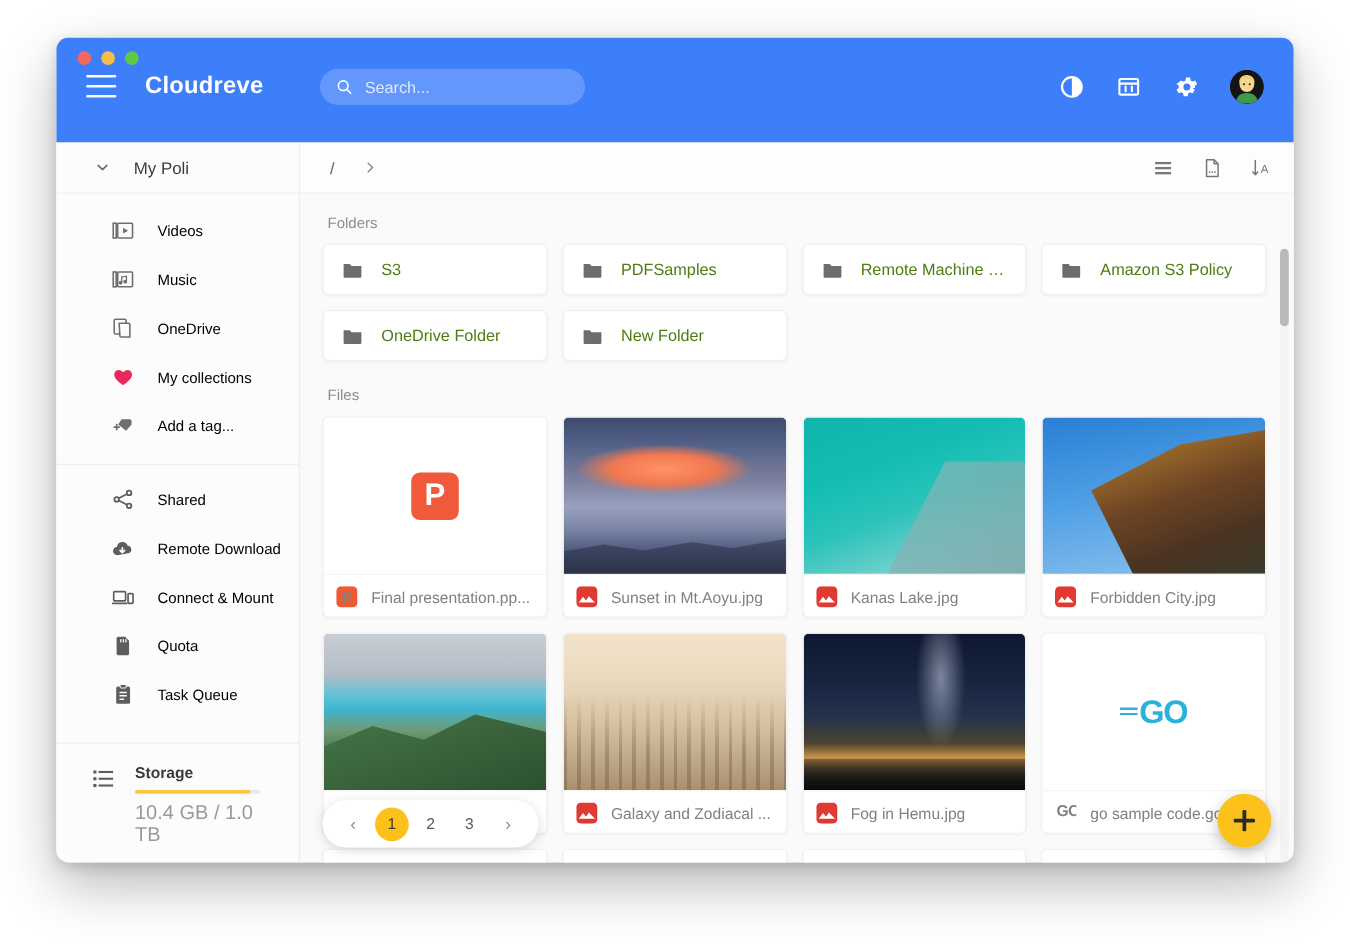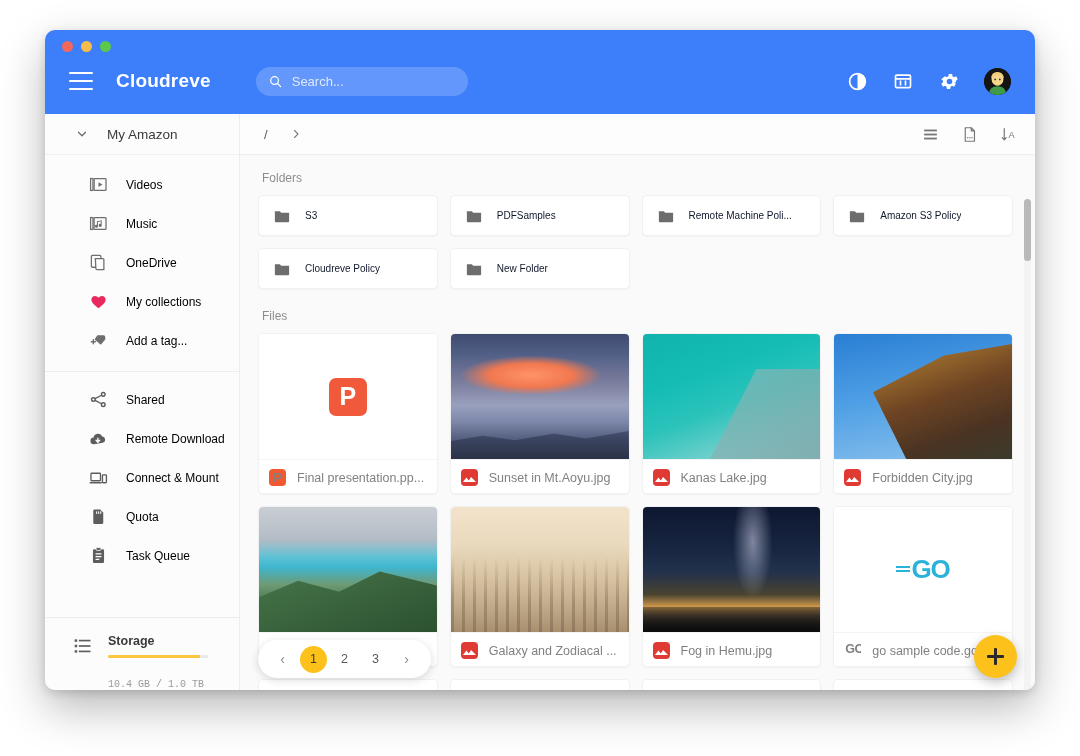--- a/index.html
+++ b/index.html
@@ -36,21 +36,21 @@
   .traffic {
     position: absolute; left: 17px; top: 11px;
     display: flex; gap: 8px;
   }
   .dot { width: 11px; height: 11px; border-radius: 50%; }
   .dot.red { background: #f2695c; }
   .dot.yellow { background: #f7bd4b; }
   .dot.green { background: #5dc94a; }
 
   .appbar-row {
-    position: absolute; left: 0; right: 0; top: 22px;
+    position: absolute; left: 0; right: 0; top: 10px;
     height: 58px;
     display: flex; align-items: center;
     padding: 0 18px 0 24px;
   }
   .hamburger {
     width: 24px; height: 18px;
     display: flex; flex-direction: column; justify-content: space-between;
     cursor: pointer;
   }
   .hamburger i { display:block; height: 2px; background: #fff; border-radius: 1px; }
@@ -122,31 +122,31 @@
     width: 19px; height: 19px; flex: 0 0 19px;
     display:flex; align-items:center; justify-content:center;
     margin-right: 18px;
   }
   .navitem span { font-size: 12px; color: #000000; white-space: nowrap; }
   .divider { height: 1px; background: #ededed; margin: 11px 0 8px; }
 
   .storage-block {
     margin-top: auto;
     border-top: 1px solid #ededed;
-    padding: 16px 18px 0 28px;
+    padding: 16px 18px 12px 28px;
     display: flex; align-items: flex-start;
   }
   .storage-ico { width: 20px; height: 20px; margin-right: 15px; margin-top: 2px; flex:0 0 20px;}
   .storage-label { font-size: 12.5px; font-weight: bold; color: #3a3a3a; }
   .storage-bar {
     margin-top: 7px; width: 100px; height: 3.5px;
     background: #e8e8e8; border-radius: 2px; overflow: hidden;
   }
   .storage-bar i { display:block; height: 100%; width: 92%; background: #fcc63f; }
-  .storage-text { margin-top: 21px; font-size: 10px; color: #9a9a9a; font-family: Liberation Mono, monospace; }
+  .storage-text { margin-top: 7px; font-size: 16px; color: #9a9a9a; }
 
   
   .content { flex: 1; display: flex; flex-direction: column; min-width: 0; position: relative; }
   .toolbar {
     height: 41px; flex: 0 0 41px;
     background: #fdfdfd;
     border-bottom: 1px solid #efefef;
     display: flex; align-items: center;
     padding: 0 18px 0 24px;
   }
@@ -176,21 +176,21 @@
     border: 1px solid #f0f0f0;
     border-radius: 5px;
     display: flex; align-items: center;
     padding: 0 14px;
     cursor: pointer;
     box-shadow: 0 1px 2px rgba(0,0,0,0.035);
     overflow: hidden;
   }
   .folder-card .fico { width: 18px; height: 18px; margin-right: 14px; flex:0 0 18px;}
   .folder-card span {
-    font-size: 10px; color: #0f172a;
+    font-size: 13px; color: #4d7c0f;
     white-space: nowrap; overflow: hidden; text-overflow: ellipsis;
   }
 
   .file-grid {
     display: grid;
     grid-template-columns: repeat(4, 1fr);
     gap: 12px;
   }
   .file-card {
     background: #fff;
@@ -410,21 +410,21 @@
       </div>
     </div>
 
     <div class="body">
 
       <div class="sidebar">
         <div class="myfiles">
           <svg class="chev" viewBox="0 0 24 24">
             <path d="M6 9l6 6 6-6" fill="none" stroke="#6b6b6b" stroke-width="2.2" stroke-linecap="round" stroke-linejoin="round"></path>
           </svg>
-          <span>My Amazon</span>
+          <span>My Poli</span>
         </div>
 
         <div class="navlist">
 
           <div class="navitem">
             <span class="nico">
               <svg viewBox="0 0 24 24" width="19" height="19">
                 <rect x="2" y="4.5" width="3" height="15" fill="none" stroke="#6e6e6e" stroke-width="1.6"></rect>
                 <rect x="6.5" y="4.5" width="15" height="15" rx="1" fill="none" stroke="#6e6e6e" stroke-width="1.6"></rect>
                 <path d="M12 9l5 3-5 3z" fill="#6e6e6e"></path>
@@ -616,21 +616,21 @@
             <div class="folder-card">
               <span class="fico"><svg viewBox="0 0 24 24" width="18" height="18">
                     <path d="M2.5 5.5h6.6l1.8 2.2h10.6V19a1.3 1.3 0 0 1-1.3 1.3H3.8A1.3 1.3 0 0 1 2.5 19z" fill="#6d6d6d"></path>
                   </svg></span>
               <span>Amazon S3 Policy</span>
             </div>
             <div class="folder-card">
               <span class="fico"><svg viewBox="0 0 24 24" width="18" height="18">
                     <path d="M2.5 5.5h6.6l1.8 2.2h10.6V19a1.3 1.3 0 0 1-1.3 1.3H3.8A1.3 1.3 0 0 1 2.5 19z" fill="#6d6d6d"></path>
                   </svg></span>
-              <span>Cloudreve Policy</span>
+              <span>OneDrive Folder</span>
             </div>
             <div class="folder-card">
               <span class="fico"><svg viewBox="0 0 24 24" width="18" height="18">
                     <path d="M2.5 5.5h6.6l1.8 2.2h10.6V19a1.3 1.3 0 0 1-1.3 1.3H3.8A1.3 1.3 0 0 1 2.5 19z" fill="#6d6d6d"></path>
                   </svg></span>
               <span>New Folder</span>
             </div>
           </div>
 
           <div class="sectionlabel files">Files</div>

